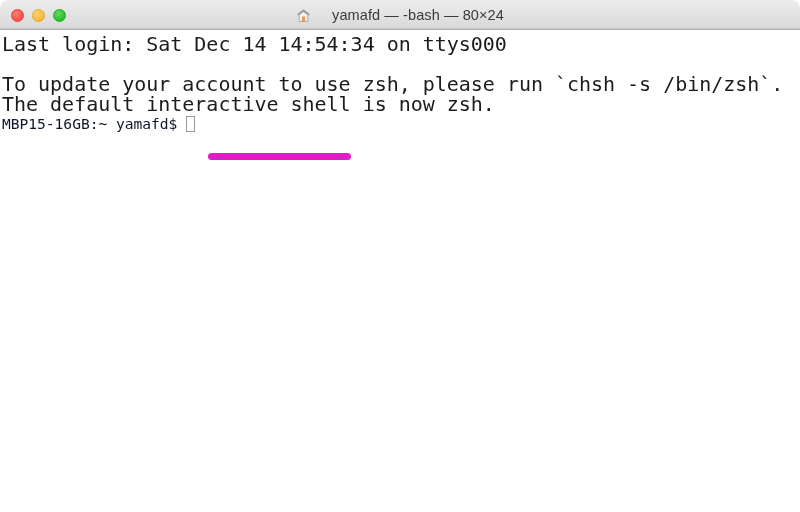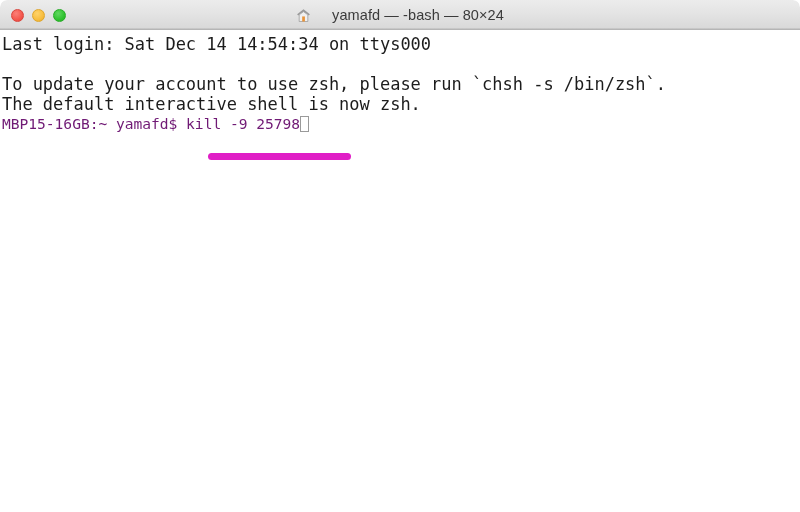--- a/index.html
+++ b/index.html
@@ -99,36 +99,36 @@
     left: 0;
     width: 800px;
     height: 482px;
     background: #ffffff;
     padding: 4px 0 0 2px;
     box-sizing: border-box;
   }
 
   .term-line {
     font-family: "DejaVu Sans Mono", "Liberation Mono", monospace;
-    font-size: 17px;
+    font-size: 20px;
     line-height: 20px;
     height: 20px;
     color: #1c1c1c;
     white-space: pre;
     letter-spacing: -0.02px;
   }
   .term-line.blank { color: transparent; }
 
   .prompt-line {
     position: relative;
     font-family: "DejaVu Sans Mono", "Liberation Mono", monospace;
     font-size: 14.6px;
     line-height: 20px;
     height: 20px;
-    color: #701a75;
+    color: #0f172a;
     white-space: pre;
     letter-spacing: -0.02px;
     display: flex;
     align-items: center;
   }
   .prompt-seg, .cmd-seg { white-space: pre; }
 
   .cursor-block {
     display: inline-block;
     width: 9px;
@@ -171,18 +171,18 @@
       <span class="title-text">yamafd — -bash — 80×24</span>
     </div>
   </div>
 
   <div class="terminal">
     <div class="term-line">Last login: Sat Dec 14 14:54:34 on ttys000</div>
     <div class="term-line blank"></div>
     <div class="term-line">To update your account to use zsh, please run `chsh -s /bin/zsh`.</div>
     <div class="term-line">The default interactive shell is now zsh.</div>
     <div class="prompt-line">
-      <span class="prompt-seg">MBP15-16GB:~ yamafd$ </span><span class="cmd-seg">kill -9 25798</span><span class="cursor-block"></span>
+      <span class="prompt-seg">MBP15-16GB:~ yamafd$ </span><span class="cursor-block"></span>
     </div>
     <div class="annotation-underline"></div>
   </div>
 
 </div>
 
 </body></html>

